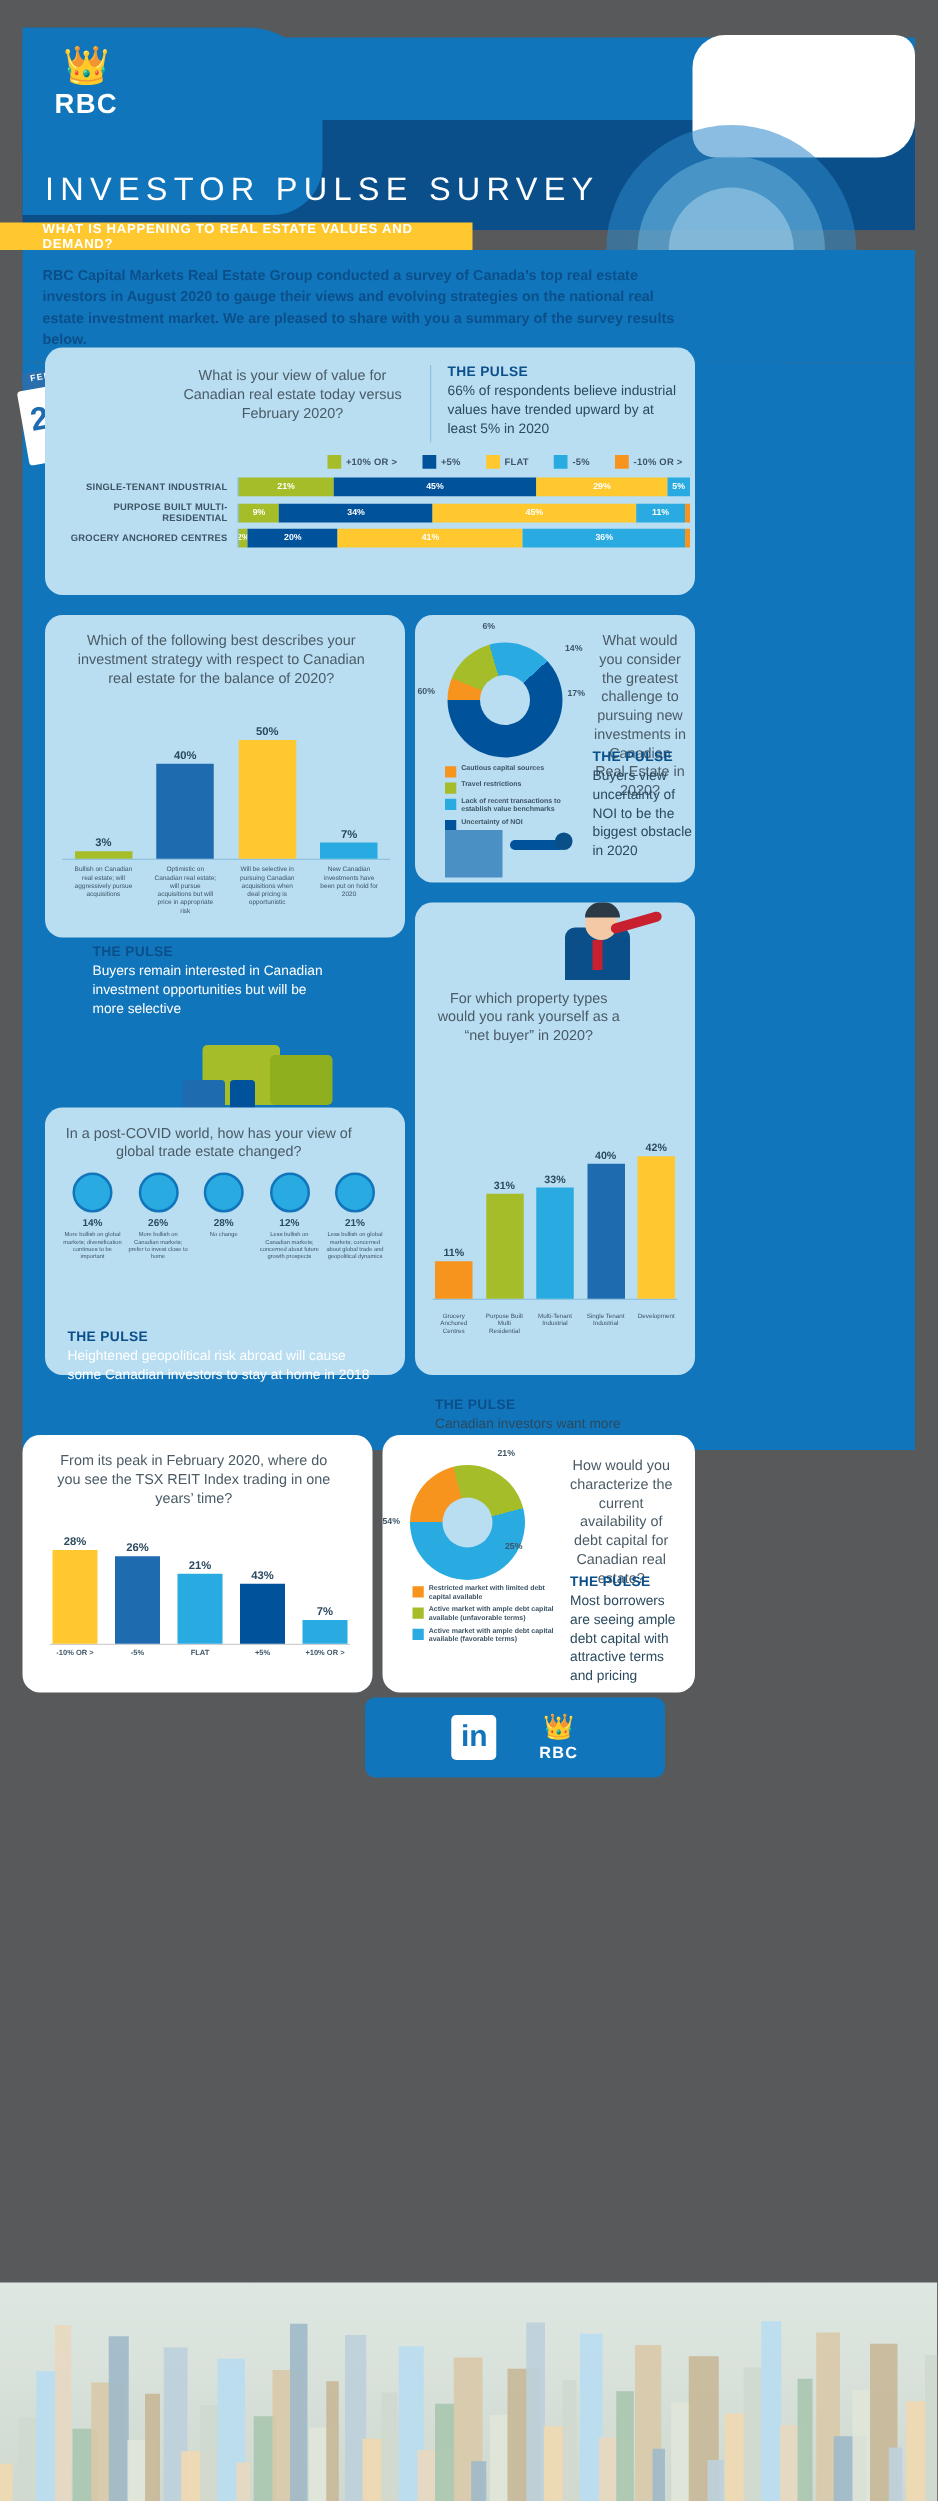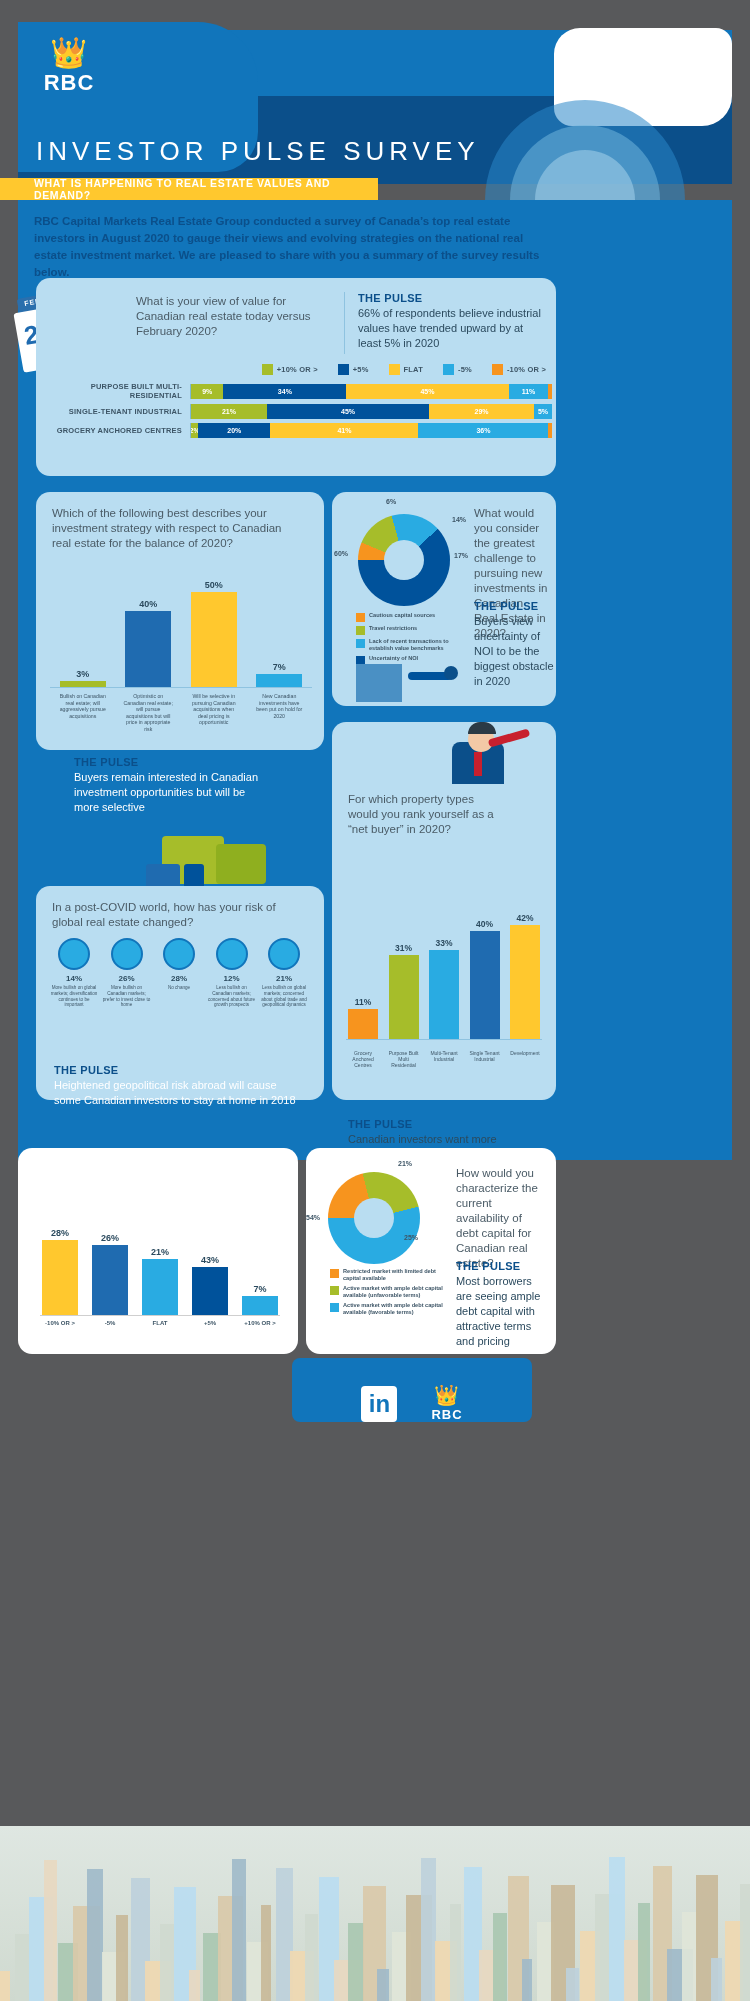--- a/index.html
+++ b/index.html
@@ -42,21 +42,21 @@
   }
   .subtitle-bar span { color:#ffffff; font-weight:bold; font-size:10.5px; letter-spacing:.6px; }
   .intro-band { position:absolute; left:18px; right:18px; top:200px; height:90px; background:#1175bb; }
   .intro-text {
     position:absolute; left:34px; top:213px; width:520px; color:#0b4f8a;
     font-size:11.5px; line-height:17px; font-weight:bold;
   }
 
   
   .panel { position:absolute; background:#b9ddf1; border-radius:14px; }
-  .q { color:#4a5b66; font-size:11.5px; line-height:15px; }
+  .q { color:#4a5b66; font-size:11.5px; line-height:15px;text-align:center; }
   .pulse-title { color:#0b4f8a; font-weight:bold; font-size:11px; letter-spacing:.3px; }
   .pulse-body { color:#2b4a5e; font-size:11px; line-height:15px; margin-top:2px; }
   .vrule { position:absolute; width:1px; background:#8fc3e0; }
 
   
   .bluebg { position:absolute; left:18px; right:18px; background:#1175bb; }
 
   
   #sec1 { left:36px; top:278px; width:520px; height:198px; }
   .cal { position:absolute; left:10px; top:282px; width:96px; height:88px; }
@@ -131,21 +131,21 @@
   .rbv { font-size:9px; font-weight:bold; color:#2b4a5e; margin-bottom:2px; }
   .rbb { width:36px; margin:0 auto; }
   .rblab { position:absolute; left:22px; top:172px; width:240px; display:flex; justify-content:space-between; }
   .rblab div { width:40px; text-align:center; font-size:6px; color:#3d5566; font-weight:600; }
 
   
   #sec7 { left:306px; top:1148px; width:250px; height:206px; background:#ffffff; }
 
   
   .foot-blob { position:absolute; left:292px; top:1358px; width:240px; height:64px; background:#1175bb;
-               border-radius:8px; display:flex; align-items:flex-end; justify-content:center; gap:34px; }
+               border-radius:8px; display:flex; align-items:center; justify-content:center; gap:34px; }
   .li-icon { width:36px; height:36px; background:#fff; color:#1175bb; font-weight:bold; font-size:24px;
              display:flex; align-items:center; justify-content:center; border-radius:4px; }
   .skyline { position:absolute; left:0; bottom:0; width:750px; height:175px; overflow:hidden;
              background:linear-gradient(180deg,#dfe7e2 0%, #cfd9cf 100%); }
   .bld { position:absolute; bottom:0; }
 </style>
 </head>
 <body>
 
 <div class="page">
@@ -203,40 +203,40 @@
         <div class="li">
      <span class="sw" style="background:#29abe2"></span>
      <span class="lb">-5%</span>
    </div>
         <div class="li">
      <span class="sw" style="background:#f7941e"></span>
      <span class="lb">-10% OR &gt;</span>
    </div>
       </div>
     <div id="stacked1" style="position:absolute;left:4px;top:104px;width:512px;">
+        <div class="sbrow">
+     <div class="sblabel">SINGLE-TENANT INDUSTRIAL</div>
+     <div class="sbtrack">
+            <div class="seg" style="width:21%;background:#a6bd2a">21%</div>
+            <div class="seg" style="width:45%;background:#00529b">45%</div>
+            <div class="seg" style="width:29%;background:#ffc82e">29%</div>
+            <div class="seg" style="width:5%;background:#29abe2">5%</div>
+          </div>
+   </div>
         <div class="sbrow">
      <div class="sblabel">PURPOSE BUILT MULTI-RESIDENTIAL</div>
      <div class="sbtrack">
             <div class="seg" style="width:9%;background:#a6bd2a">9%</div>
             <div class="seg" style="width:34%;background:#00529b">34%</div>
             <div class="seg" style="width:45%;background:#ffc82e">45%</div>
             <div class="seg" style="width:11%;background:#29abe2">11%</div>
             <div class="seg" style="width:1%;background:#f7941e"></div>
           </div>
    </div>
         <div class="sbrow">
-     <div class="sblabel">SINGLE-TENANT INDUSTRIAL</div>
-     <div class="sbtrack">
-            <div class="seg" style="width:21%;background:#a6bd2a">21%</div>
-            <div class="seg" style="width:45%;background:#00529b">45%</div>
-            <div class="seg" style="width:29%;background:#ffc82e">29%</div>
-            <div class="seg" style="width:5%;background:#29abe2">5%</div>
-          </div>
-   </div>
-        <div class="sbrow">
      <div class="sblabel">GROCERY ANCHORED CENTRES</div>
      <div class="sbtrack">
             <div class="seg" style="width:2%;background:#a6bd2a">2%</div>
             <div class="seg" style="width:20%;background:#00529b">20%</div>
             <div class="seg" style="width:41%;background:#ffc82e">41%</div>
             <div class="seg" style="width:36%;background:#29abe2">36%</div>
             <div class="seg" style="width:1%;background:#f7941e"></div>
           </div>
    </div>
       </div>
@@ -356,21 +356,21 @@
         <div>Single Tenant Industrial</div>
         <div>Development</div>
       </div>
     <div style="position:absolute;left:16px;bottom:-62px;width:190px;">
       <div class="pulse-title">THE PULSE</div>
       <div class="pulse-body">Canadian investors want more development</div>
     </div>
   </div>
 
   <div class="panel" id="sec5">
-    <div style="position:absolute;left:16px;top:14px;width:230px;" class="q">In a post-COVID world, how has your risk of global real estate changed?</div>
+    <div style="position:absolute;left:16px;top:14px;width:230px;" class="q">In a post-COVID world, how has your view of global trade estate changed?</div>
     <div class="globes" id="globeRow">
         <div class="gcell">
     <div class="globe"></div>
     <div class="gpct">14%</div>
     <div class="gtxt">More bullish on global markets; diversification continues to be important</div>
   </div>
         <div class="gcell">
     <div class="globe"></div>
     <div class="gpct">26%</div>
     <div class="gtxt">More bullish on Canadian markets; prefer to invest close to home</div>
@@ -391,20 +391,21 @@
     <div class="gtxt">Less bullish on global markets; concerned about global trade and geopolitical dynamics</div>
   </div>
       </div>
   </div>
   <div style="position:absolute;left:54px;top:1064px;width:248px;">
     <div class="pulse-title">THE PULSE</div>
     <div class="pulse-body" style="color:#ffffff">Heightened geopolitical risk abroad will cause some Canadian investors to stay at home in 2018</div>
   </div>
 
   <div class="panel" id="sec6">
+    <div style="position:absolute;left:22px;top:14px;width:230px;" class="q">From its peak in February 2020, where do you see the TSX REIT Index trading in one years’ time?</div>
     <div class="reitbars" id="reitBars">
         <div class="rbw">
     <div class="rbv">28%</div>
     <div class="rbb" style="height:75.25px;background:#ffc82e"></div>
   </div>
         <div class="rbw">
     <div class="rbv">26%</div>
     <div class="rbb" style="height:69.875px;background:#1f6bb0"></div>
   </div>
         <div class="rbw">

